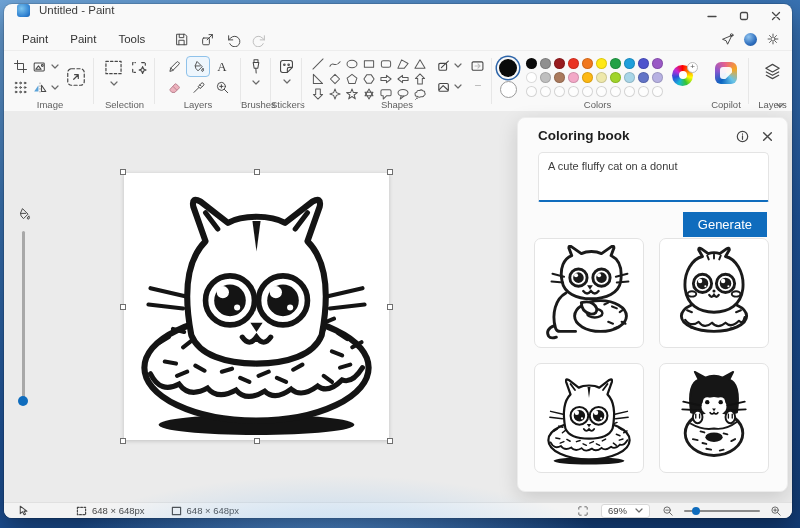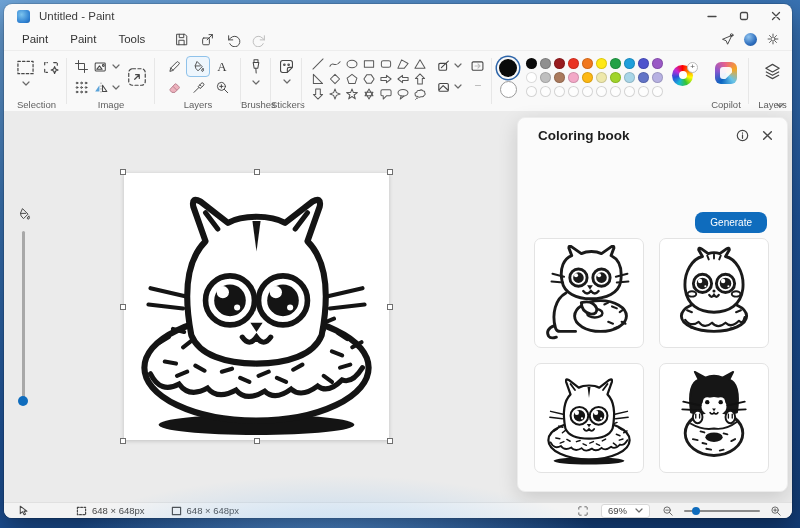--- a/index.html
+++ b/index.html
@@ -6,21 +6,21 @@
   body{
     width:800px;height:528px;position:relative;overflow:hidden;
     font-family:"Liberation Sans","DejaVu Sans",sans-serif;
     background:linear-gradient(165deg,#6fa5d9 0%,#3a74b4 28%,#1f549a 58%,#123c77 100%);
   }
   body::after{content:"";position:absolute;left:10%;bottom:-30px;width:70%;height:90px;
     background:radial-gradient(ellipse at 45% 100%,rgba(130,190,245,.55),rgba(130,190,245,0) 65%);pointer-events:none;}
   .w{position:absolute;left:4px;top:4px;width:788px;height:514px;background:#f9f9f9;border-radius:8px;
      box-shadow:0 10px 28px rgba(0,0,0,.38),0 0 0 1px rgba(0,0,0,.12);overflow:hidden;}
   
-  .tb{height:24px;display:flex;align-items:center;}
+  .tb{height:24px;display:flex;align-items:flex-start;}
   .applogo{width:13px;height:13px;margin-left:13px;border-radius:3px;
      background:radial-gradient(circle at 35% 35%,#7cc4ee,#2d7fd0 70%,#1b5fa8);}
   .ttl{font-size:11.5px;color:#3d3d3d;margin-left:9px;}
   .wbtns{margin-left:auto;display:flex;height:100%;}
   .wbtn{width:32px;height:100%;display:flex;align-items:center;justify-content:center;}
   
   .mb{height:22px;display:flex;align-items:center;border-bottom:1px solid #ededed;}
   .mi{font-size:11.5px;color:#333;padding:2px 9px;margin-left:4px;border-radius:4px;}
   .mi:first-child{margin-left:9px;}
   .mico{width:26px;display:flex;justify-content:center;}
@@ -74,28 +74,28 @@
   
   .doc{position:absolute;left:0;top:107px;width:788px;height:392px;background:#ebebeb;}
   .cv{position:absolute;left:120px;top:62px;width:265px;height:267px;background:#fff;box-shadow:0 1px 4px rgba(0,0,0,.18);}
   .h{position:absolute;width:6px;height:6px;background:#fff;border:1px solid #6f6f6f;box-sizing:border-box;}
   .vslider{position:absolute;left:10px;top:96px;width:18px;display:flex;flex-direction:column;align-items:center;}
   .vtrack{width:3px;height:170px;background:#a8a8a8;border-radius:2px;margin-top:9px;position:relative;}
   .vthumb{position:absolute;left:50%;bottom:-5px;transform:translateX(-50%);width:10px;height:10px;border-radius:50%;background:var(--accent,#0f6cbd);}
   
   .pnl{position:absolute;left:513px;top:113px;width:271px;height:375px;background:#fbfbfb;border:1px solid #ececec;border-radius:8px;
     box-shadow:0 6px 20px rgba(0,0,0,.14);box-sizing:border-box;}
-  .phead{position:absolute;left:20px;top:10px;right:14px;display:flex;align-items:center;}
+  .phead{position:absolute;left:20px;top:10px;right:14px;display:flex;align-items:flex-end;}
   .ptitle{font-size:13.5px;font-weight:700;color:#1d1d1d;}
   .phicons{margin-left:auto;display:flex;gap:13px;align-items:center;}
   .prompt{position:absolute;left:20px;top:34px;width:231px;height:50px;resize:none;border:1px solid #e4e4e4;
     border-bottom:2px solid var(--accent,#0f6cbd);border-radius:5px 5px 2px 2px;background:#fff;
     font-family:inherit;font-size:11px;color:#3c3c3c;padding:7px 9px;box-sizing:border-box;outline:none;}
-  .gen{position:absolute;right:20px;top:94px;background:var(--accent,#0f6cbd);color:#fff;font-size:10px;font-family:inherit;
-    border:none;border-radius:8px;padding:5px 15px;}
+  .gen{position:absolute;right:20px;top:94px;background:var(--accent,#0f6cbd);color:#fff;font-size:13px;font-family:inherit;
+    border:none;border-radius:0;padding:5px 15px;}
   .tgrid{position:absolute;left:16px;top:120px;display:grid;grid-template-columns:110px 110px;gap:15px;}
   .tcard{width:110px;height:110px;background:#fff;border:1px solid #e3e3e3;border-radius:7px;box-sizing:border-box;
     display:flex;align-items:center;justify-content:center;}
   .tcard svg{width:96px;height:96px;}
   
   .sb{position:absolute;left:0;bottom:0;width:788px;height:15px;background:#f3f3f3;border-top:1px solid #e0e0e0;
     display:flex;align-items:center;font-size:9.5px;color:#454545;}
   .sbg{display:flex;align-items:center;gap:5px;}
   .zbox{display:flex;align-items:center;gap:8px;background:#fff;border:1px solid #d8d8d8;border-radius:3px;padding:0 6px;height:12px;}
   .ztrack{width:76px;height:2px;background:#8b8b8b;border-radius:1px;position:relative;}
@@ -193,40 +193,20 @@
         <svg class="ink" width="14" height="14" viewBox="0 0 20 20">
             <circle cx="10" cy="10" r="3"></circle>
             <path d="M10 3 v2.2 M10 14.8 V17 M3 10 h2.2 M14.8 10 H17 M5.1 5.1 l1.5 1.5 M13.4 13.4 l1.5 1.5 M14.9 5.1 l-1.5 1.5 M6.6 13.4 l-1.5 1.5"></path>
           </svg>
         </span>
     </div>
   </div>
 
   <div class="rb">
 
-    <div class="g" style="padding-left:10px;">
-      <div class="irow" style="margin-top:3px;">
-        <span>
-          <svg class="ink" width="19" height="17" viewBox="0 0 20 18">
-              <rect x="2" y="2.5" width="16" height="13" stroke-dasharray="2.6 2.2"></rect>
-            </svg>
-          </span>
-        <span>
-          <svg class="ink" width="18" height="17" viewBox="0 0 20 18">
-              <path d="M3 6 V3.5 h3 M13 3.5 h4 v3 M3 11 v3.5 h3" stroke-dasharray="3 2"></path>
-              <path d="M14 8 l1.1 2.7 2.7 1.1 -2.7 1.1 -1.1 2.7 -1.1 -2.7 -2.7 -1.1 2.7 -1.1 z" fill="#3b82c4" stroke="none"></path>
-            </svg>
-          </span>
-      </div>
-      <svg class="chev" viewBox="0 0 8 5" style="margin-top:5px;align-self:flex-start;margin-left:6px;">
-          <path d="M1 1 L4 4 L7 1"></path>
-        </svg>
-      <span class="gl">Selection</span>
-    </div>
-
     <div class="g">
       <div class="imgwrap">
         <div class="imggrid">
           <span>
             <svg class="ink" width="15" height="15" viewBox="0 0 20 20">
                 <path d="M6 2 V14 H18 M2 6 H14 V18"></path>
               </svg>
             </span>
           <span class="srow">
             <svg class="ink" width="16" height="14" viewBox="0 0 20 18">
@@ -265,20 +245,40 @@
         <div class="bigico">
           <svg class="ink" width="22" height="22" viewBox="0 0 24 24">
               <rect x="3" y="3" width="18" height="18" rx="4" stroke-dasharray="3.4 2.6"></rect>
               <path d="M9.5 14.5 L14.5 9.5 M14.5 9.5 h-4 M14.5 9.5 v4"></path>
             </svg>
         </div>
       </div>
       <span class="gl">Image</span>
     </div>
 
+    <div class="g" style="padding-left:10px;">
+      <div class="irow" style="margin-top:3px;">
+        <span>
+          <svg class="ink" width="19" height="17" viewBox="0 0 20 18">
+              <rect x="2" y="2.5" width="16" height="13" stroke-dasharray="2.6 2.2"></rect>
+            </svg>
+          </span>
+        <span>
+          <svg class="ink" width="18" height="17" viewBox="0 0 20 18">
+              <path d="M3 6 V3.5 h3 M13 3.5 h4 v3 M3 11 v3.5 h3" stroke-dasharray="3 2"></path>
+              <path d="M14 8 l1.1 2.7 2.7 1.1 -2.7 1.1 -1.1 2.7 -1.1 -2.7 -2.7 -1.1 2.7 -1.1 z" fill="#3b82c4" stroke="none"></path>
+            </svg>
+          </span>
+      </div>
+      <svg class="chev" viewBox="0 0 8 5" style="margin-top:5px;align-self:flex-start;margin-left:6px;">
+          <path d="M1 1 L4 4 L7 1"></path>
+        </svg>
+      <span class="gl">Selection</span>
+    </div>
+
     <div class="g">
       <div class="toolgrid">
         <span>
           <svg class="ink" width="15" height="15" viewBox="0 0 20 20">
               <path d="M4 16 L5 12 L13 4 Q14 3 15 4 L16 5 Q17 6 16 7 L8 15 Z M5 12 L8 15"></path>
             </svg>
           </span>
         <span class="selbox">
           <svg class="ink" width="14" height="14" viewBox="0 0 20 20">
               <path d="M9 2.5 L16 9.5 L10 15.5 Q5.5 12 6 8.5 Z M6 8.5 L13 8.5"></path>
@@ -432,20 +432,21 @@
             <svg class="ink dim" width="15" height="14" viewBox="0 0 18 16">
                 <rect x="2.5" y="3" width="13" height="10" rx="1.5"></rect>
                 <path d="M6 8 h6 M9.5 5.5 L12 8 L9.5 10.5"></path>
               </svg>
             </span>
           <svg class="chev dim" viewBox="0 0 8 5">
               <path d="M1.5 2.5 H6.5"></path>
             </svg>
         </div>
       </div>
+      <span class="gl">Shapes</span>
     </div>
 
     <div class="g nodiv" style="flex:1;align-items:center;">
       <div class="colors-inner">
         <div class="c12">
           <div class="c1"></div>
           <div class="c2"></div>
         </div>
         <div class="palgrid">
           <div class="swrow">
@@ -483,20 +484,21 @@
               <span class="sw empty"></span>
               <span class="sw empty"></span>
               <span class="sw empty"></span>
             </div>
         </div>
         <div class="wheelwrap">
           <div class="wheel"></div>
           <div class="wheelplus">+</div>
         </div>
       </div>
+      <span class="gl">Colors</span>
     </div>
 
     <div class="g" style="padding:5px 12px 13px;">
       <div class="cop"></div>
       <span class="gl">Copilot</span>
     </div>
 
     <div class="g nodiv" style="padding:5px 14px 13px;">
       <span class="layersico">
         <svg class="ink" width="19" height="19" viewBox="0 0 20 20">
@@ -549,20 +551,21 @@
               <path d="M7 6.3 V10 M7 4.2 V4.5"></path>
             </svg>
           </span>
         <span>
           <svg class="ink" width="11" height="11" viewBox="0 0 10 10">
               <path d="M1.5 1.5 L8.5 8.5 M8.5 1.5 L1.5 8.5"></path>
             </svg>
           </span>
       </span>
     </div>
+    <textarea class="prompt" spellcheck="false" style="">A cute fluffy cat on a donut</textarea>
     <button class="gen">Generate</button>
 
     <div class="tgrid">
       <div class="tcard">
         <svg viewBox="0 0 100 100">
           <g stroke="#1a1a1a" stroke-width="3" fill="none" stroke-linecap="round" stroke-linejoin="round">
             <path d="M26 50 C15 56 11 72 15 86 Q16 90 20 90 L36 90"></path>
             <path d="M14 84 Q4 88 8 95 Q10 98 16 96"></path>
             <ellipse cx="62" cy="74" rx="27" ry="16" fill="#fff"></ellipse>
             <ellipse cx="56" cy="71" rx="8" ry="4.5" stroke-width="2.5" fill="#fff"></ellipse>

